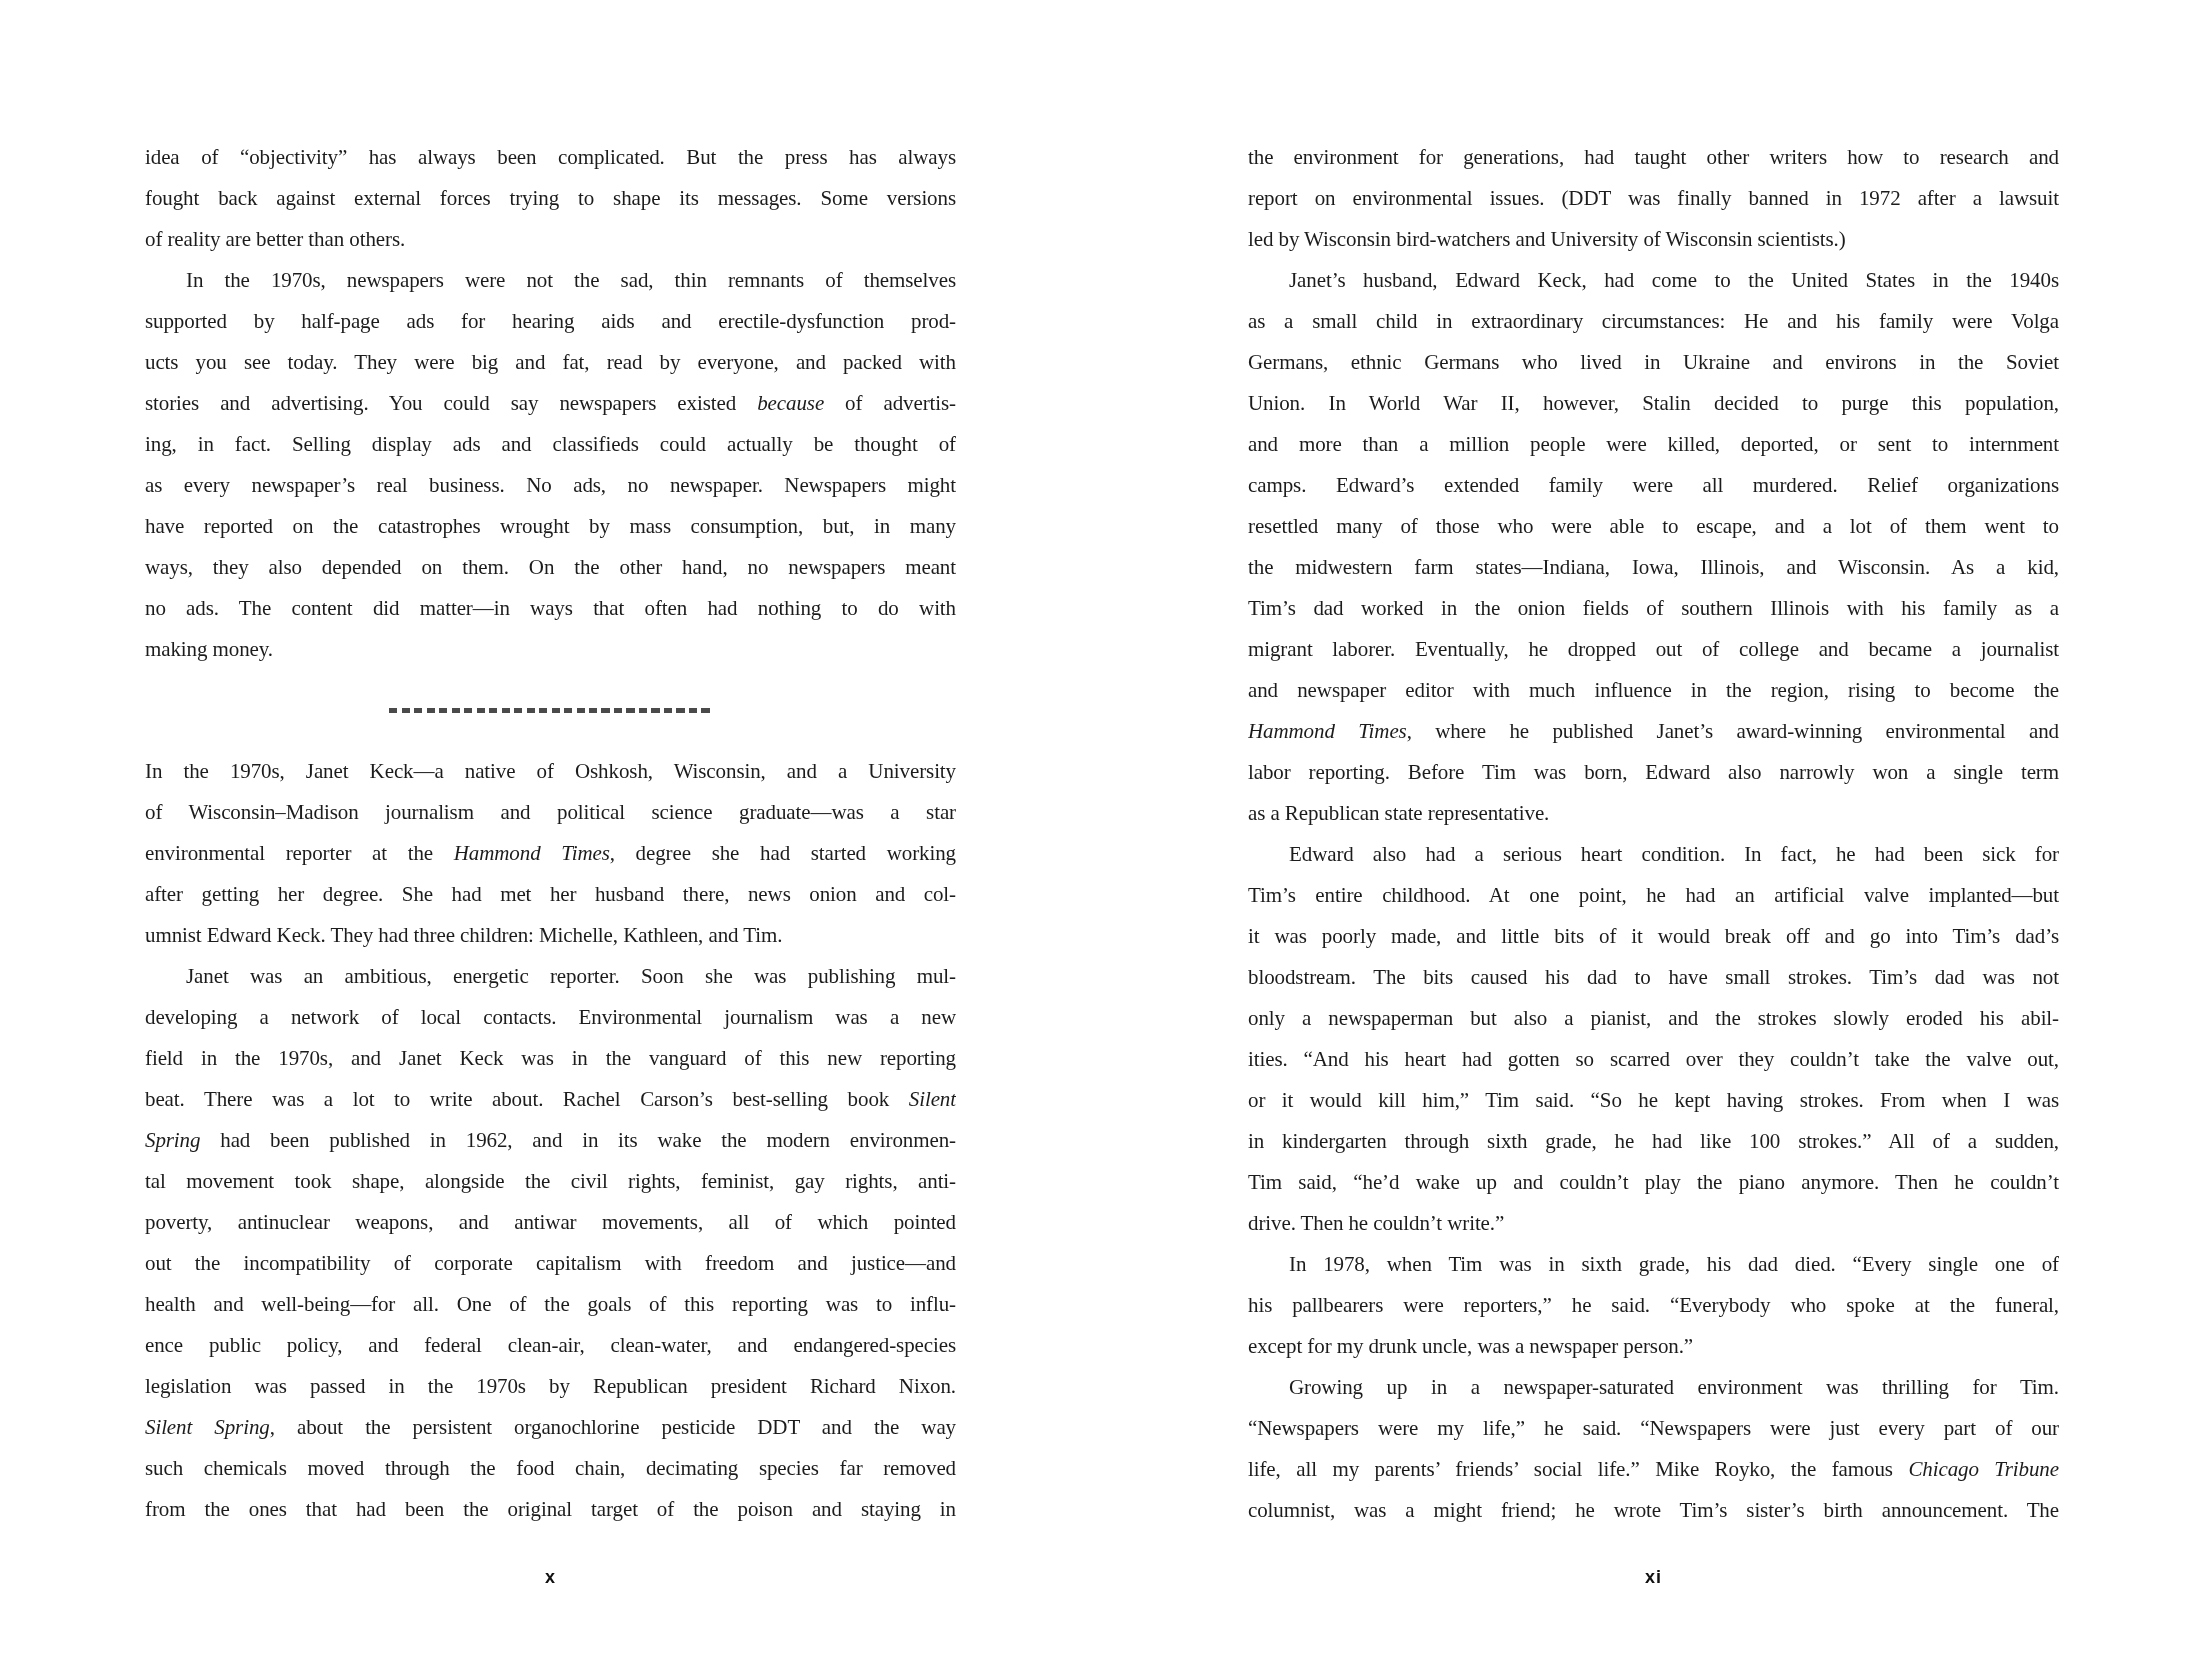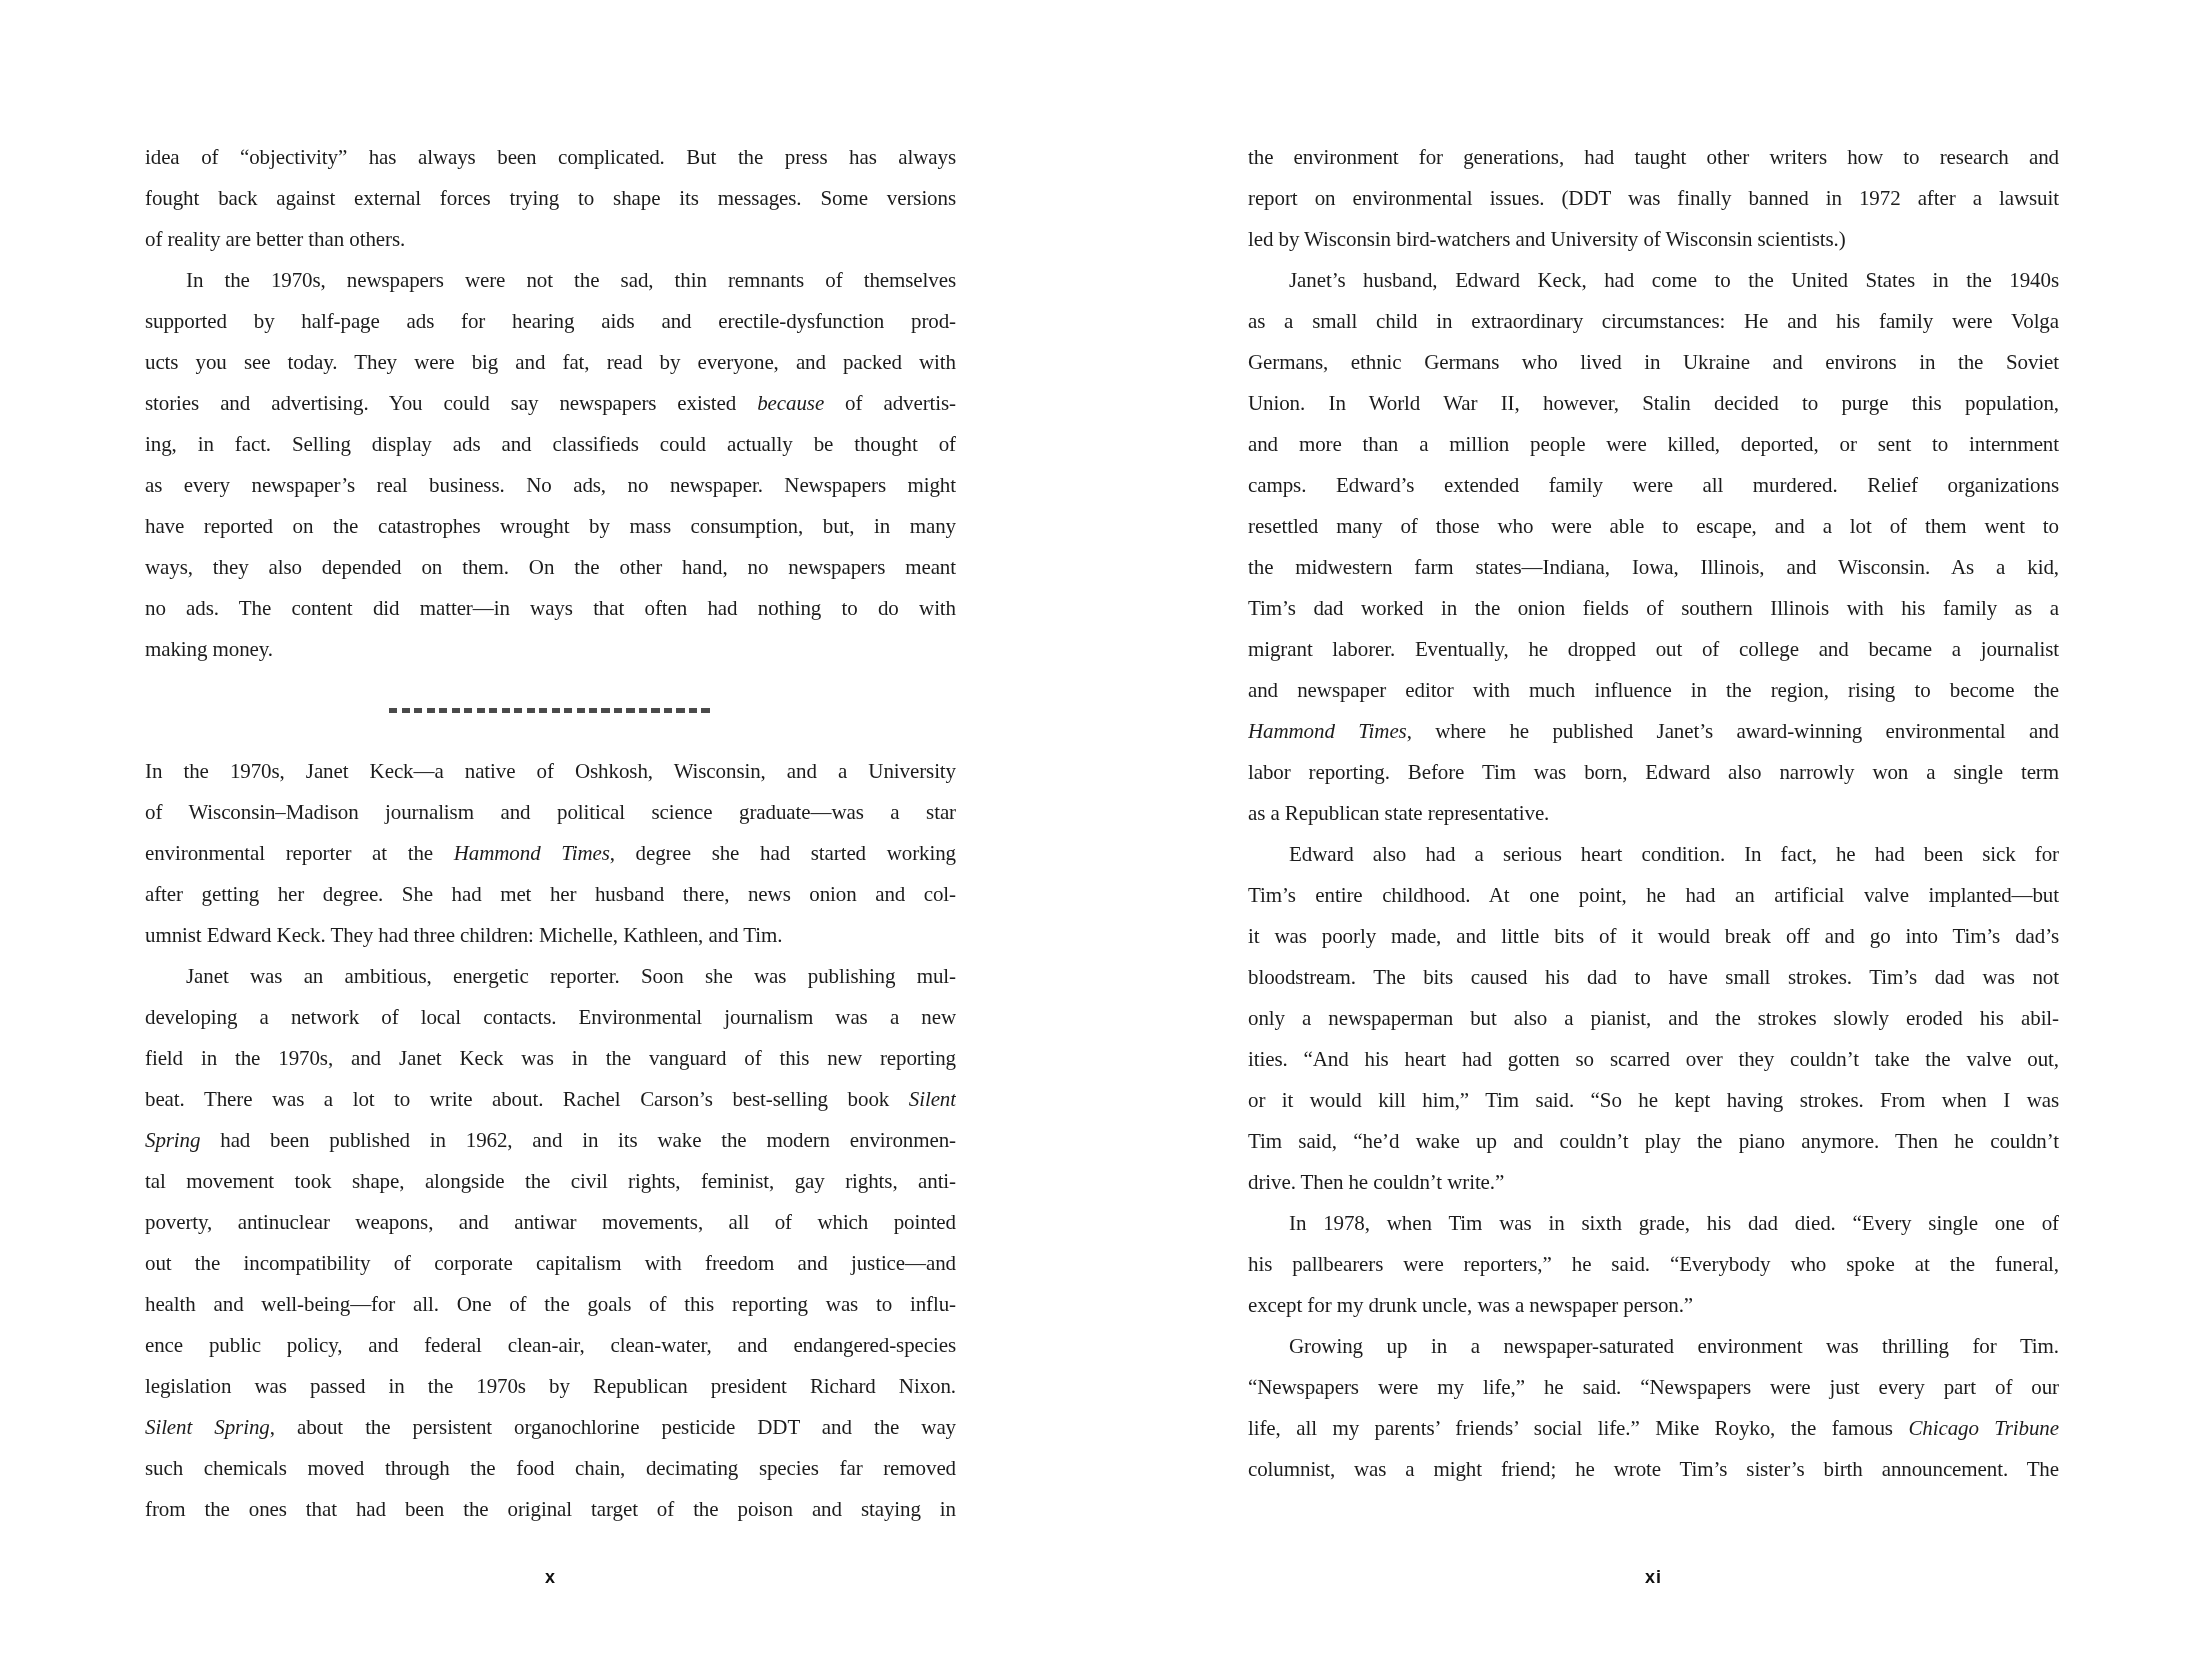--- a/index.html
+++ b/index.html
@@ -137,20 +137,21 @@
         <div class="line end"><span>as a Republican state representative.</span></div>
       </div>
       <div class="para">
         <div class="line indent"><span>Edward also had a serious heart condition. In fact, he had been sick for</span></div>
         <div class="line"><span>Tim’s entire childhood. At one point, he had an artificial valve implanted—but</span></div>
         <div class="line"><span>it was poorly made, and little bits of it would break off and go into Tim’s dad’s</span></div>
         <div class="line"><span>bloodstream. The bits caused his dad to have small strokes. Tim’s dad was not</span></div>
         <div class="line"><span>only a newspaperman but also a pianist, and the strokes slowly eroded his abil-</span></div>
         <div class="line"><span>ities. “And his heart had gotten so scarred over they couldn’t take the valve out,</span></div>
         <div class="line"><span>or it would kill him,” Tim said. “So he kept having strokes. From when I was</span></div>
+        <div class="line"><span>in kindergarten through sixth grade, he had like 100 strokes.” All of a sudden,</span></div>
         <div class="line"><span>Tim said, “he’d wake up and couldn’t play the piano anymore. Then he couldn’t</span></div>
         <div class="line end"><span>drive. Then he couldn’t write.”</span></div>
       </div>
       <div class="para">
         <div class="line indent"><span>In 1978, when Tim was in sixth grade, his dad died. “Every single one of</span></div>
         <div class="line"><span>his pallbearers were reporters,” he said. “Everybody who spoke at the funeral,</span></div>
         <div class="line end"><span>except for my drunk uncle, was a newspaper person.”</span></div>
       </div>
       <div class="para">
         <div class="line indent"><span>Growing up in a newspaper-saturated environment was thrilling for Tim.</span></div>

